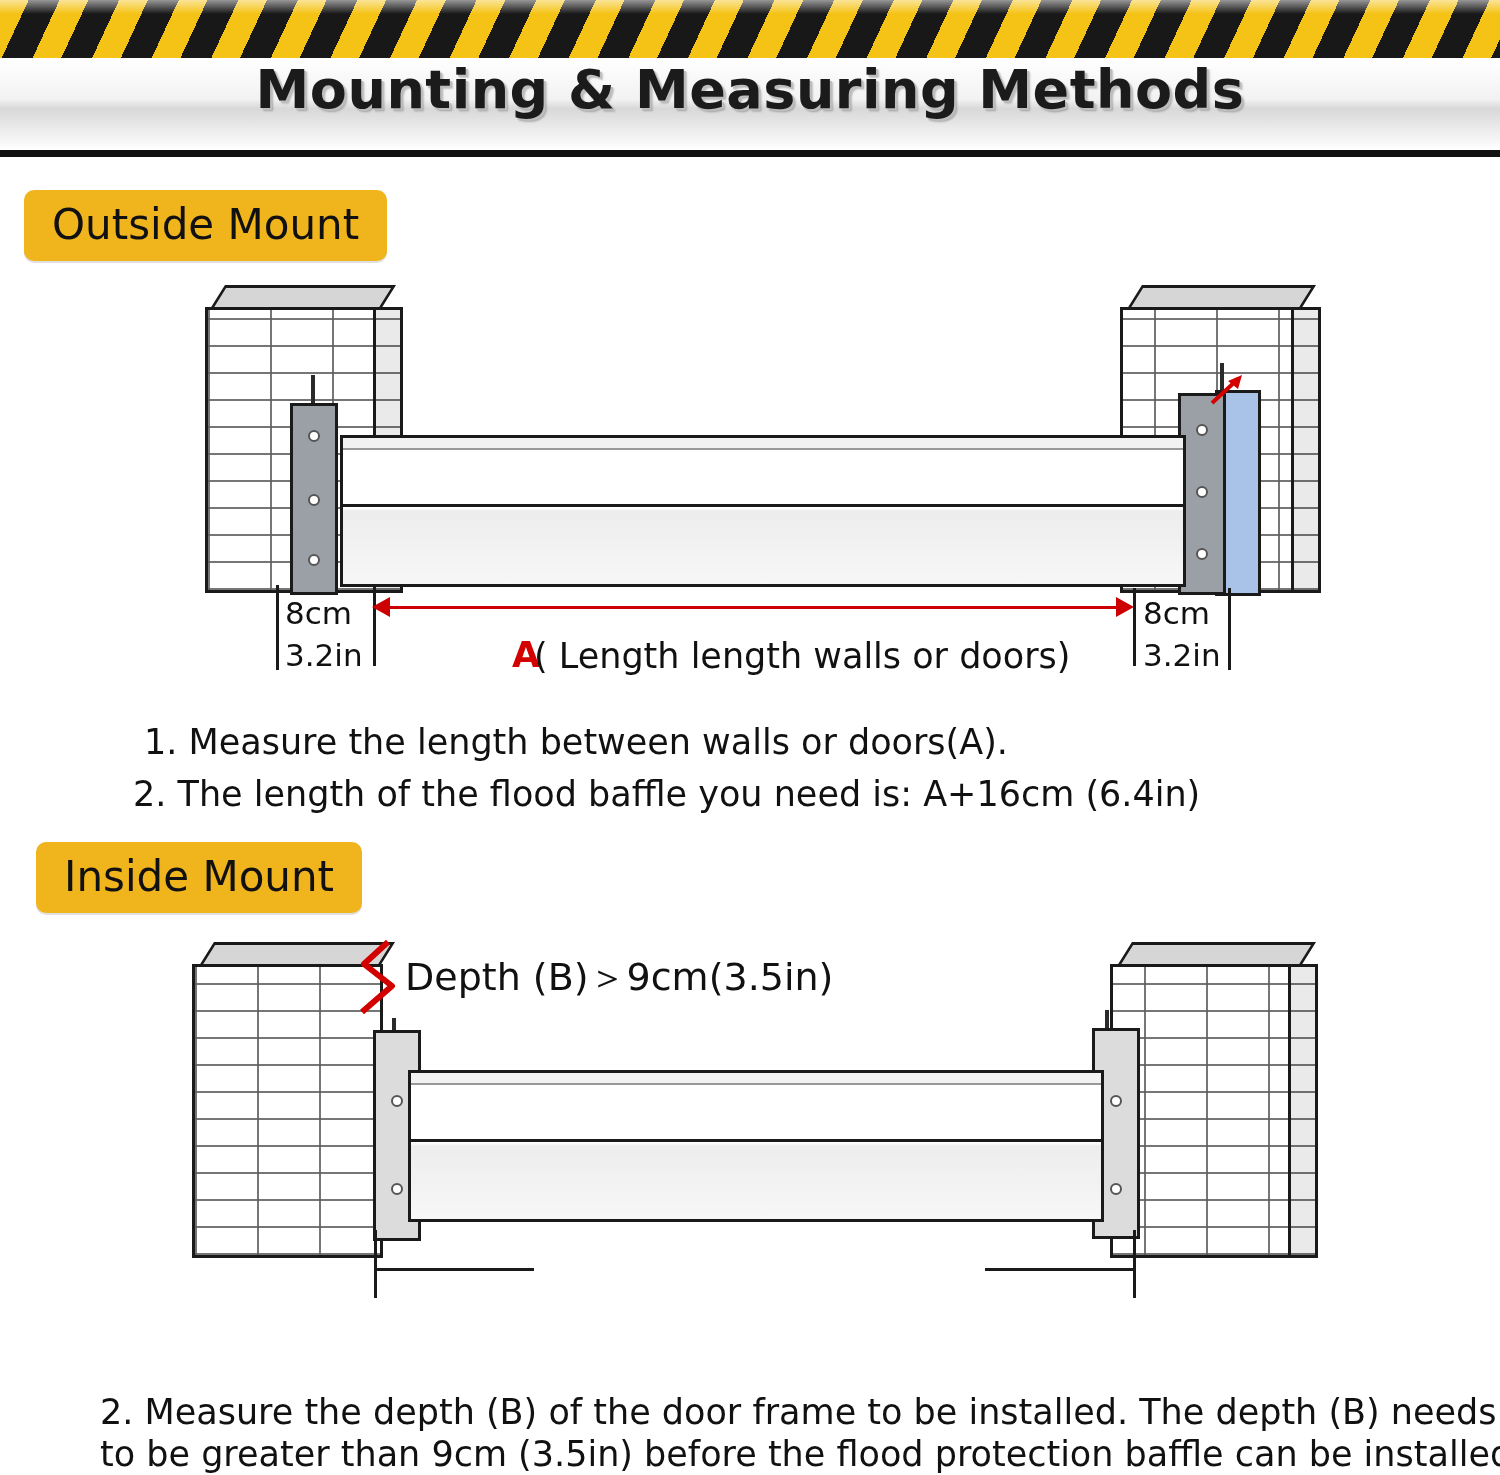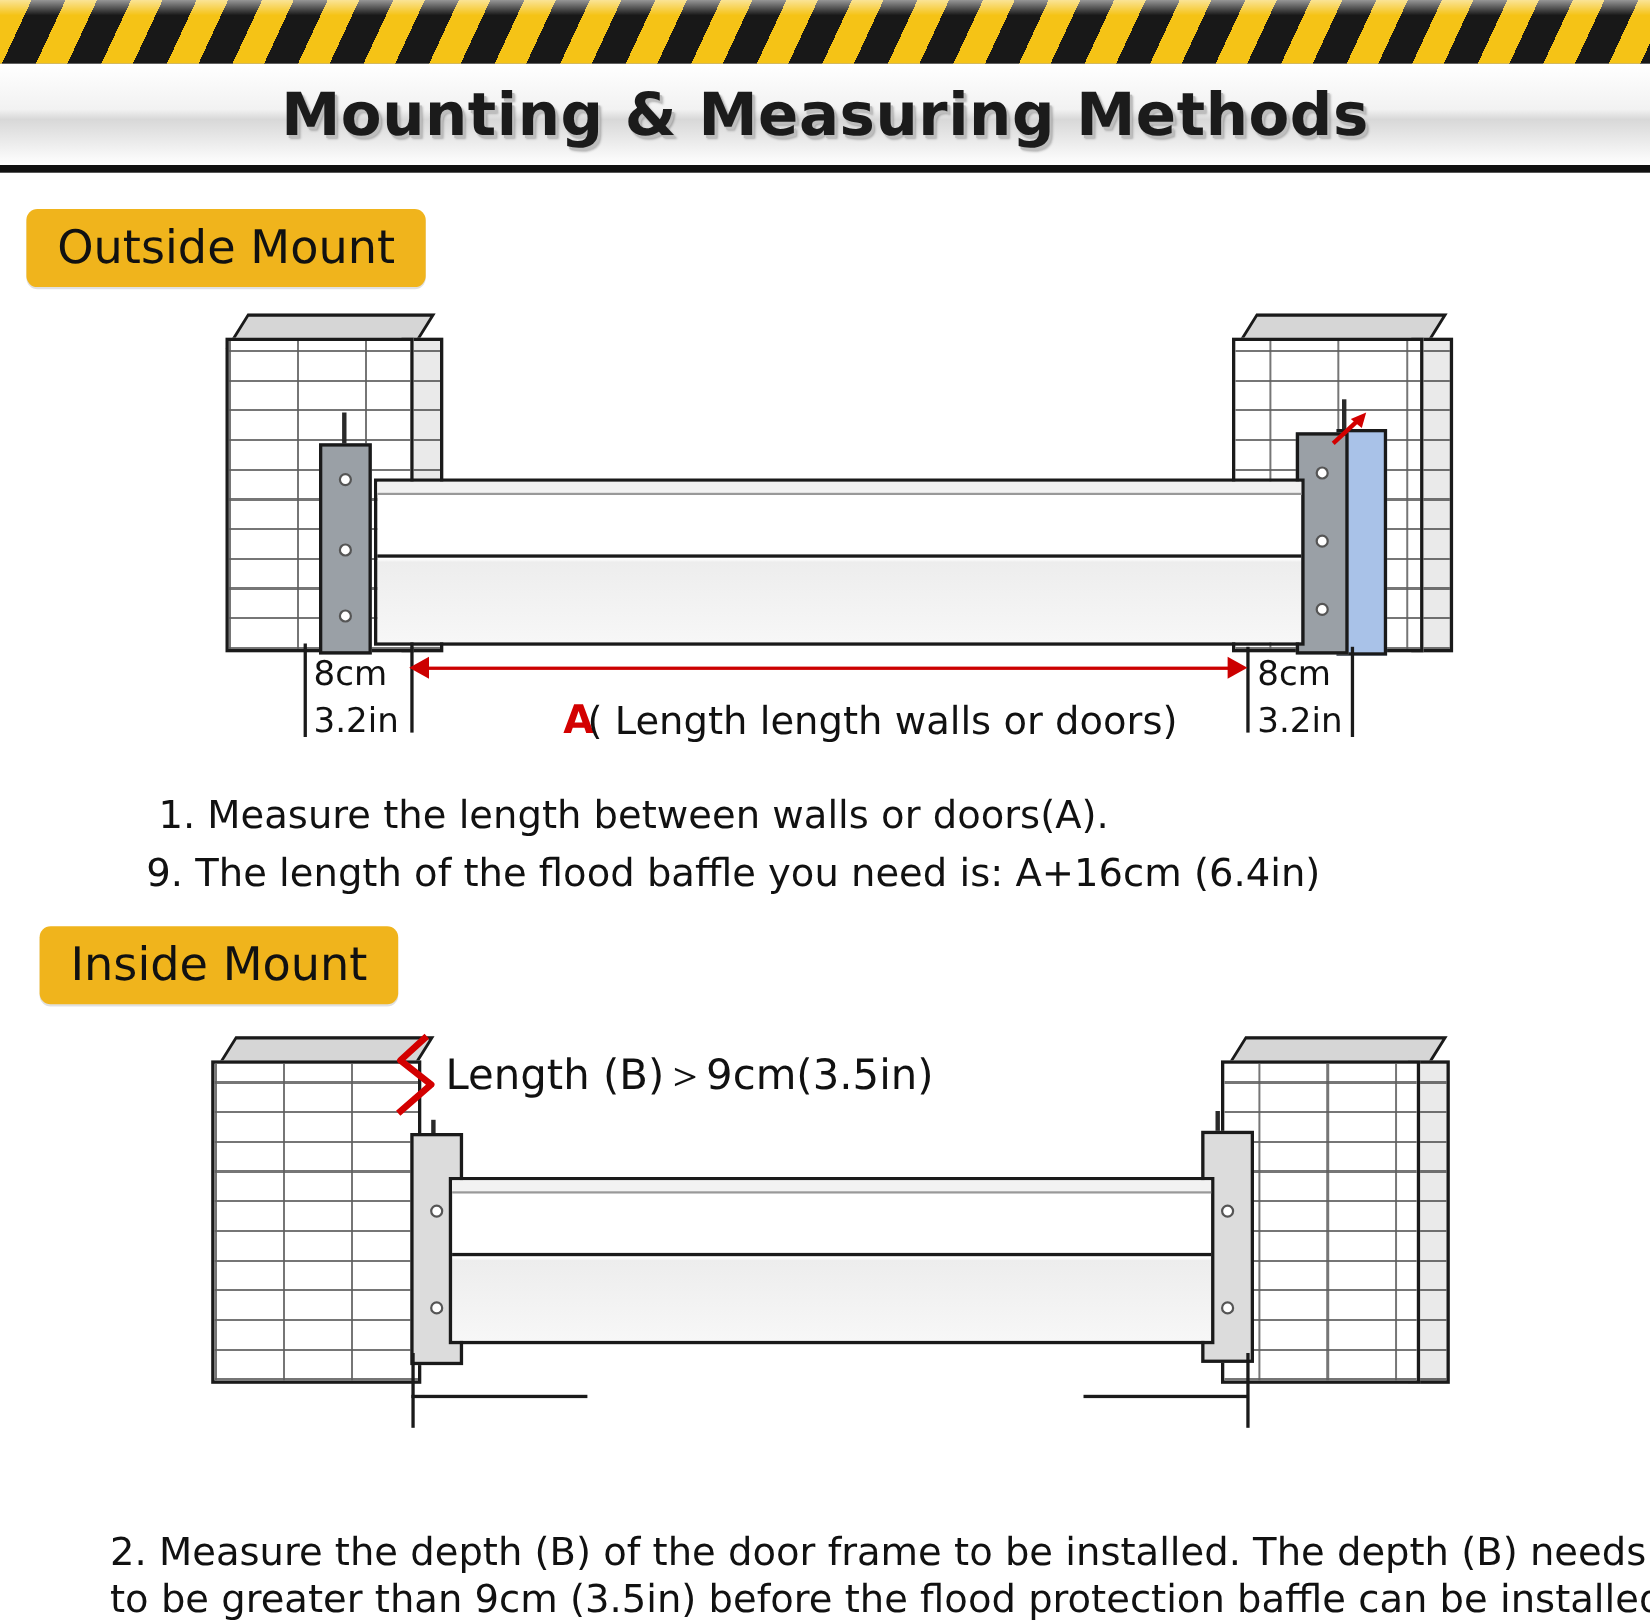--- a/index.html
+++ b/index.html
@@ -25,21 +25,21 @@
     border-bottom:3px solid #111;
   }
   .hazard-shine{
     position:absolute;left:0;top:0;width:1500px;height:14px;
     background:linear-gradient(180deg,rgba(255,255,255,.55),rgba(255,255,255,0));
   }
   .title-bar{
     position:absolute;left:0;top:58px;width:1500px;height:92px;
     background:linear-gradient(180deg,#ffffff 0%,#f2f2f2 45%,#d8d8d8 55%,#ffffff 100%);
     border-bottom:7px solid #111;
-    display:flex;align-items:center;justify-content:center;
+    display:flex;align-items:flex-start;justify-content:center;
   }
   .title-text{
     font-size:54px;font-weight:bold;letter-spacing:.5px;
     color:#1b1b1b;
     text-shadow:2px 2px 0 #bdbdbd, 3px 3px 2px rgba(0,0,0,.25);
     font-family:"DejaVu Sans", sans-serif;
   }
 
   
   .sect-label{
@@ -201,21 +201,21 @@
 
   <div class="txt" style="left:285px;top:595px;">8cm</div>
   <div class="txt" style="left:285px;top:637px;">3.2in</div>
   <div class="txt" style="left:1143px;top:595px;">8cm</div>
   <div class="txt" style="left:1143px;top:637px;">3.2in</div>
 
   <div class="txt big red-letter" style="left:512px;top:634px;font-size:36px;">A</div>
   <div class="txt big" style="left:534px;top:636px;">( Length length walls or doors)</div>
 
   <div class="txt big" style="left:144px;top:722px;">1. Measure the length between walls or doors(A).</div>
-  <div class="txt big" style="left:133px;top:774px;">9. The length of the flood baffle you need is: A+16cm (6.4in)</div>
+  <div class="txt big" style="left:133px;top:774px;">2. The length of the flood baffle you need is: A+16cm (6.4in)</div>
 
   <div class="sect-label" id="label-inside">Inside Mount</div>
 
   <div class="diagram" style="left:0;top:930px;width:1500px;height:360px;">
 
     <div class="pillar" style="left:192px;top:12px;width:205px;height:310px;">
       <div class="top" style="left:12px;top:0;width:175px;height:26px;transform:skewX(-32deg);"></div>
       <div class="face" style="left:0;top:22px;width:185px;height:288px;">
         <div class="brickwall"></div>
       </div>
@@ -251,18 +251,18 @@
     <svg class="zig" style="left:352px;top:8px;" width="62" height="90" viewBox="0 0 62 90">
       <path d="M36 4 L12 26 L40 48 L10 74" stroke="#d30000" stroke-width="6" fill="none" stroke-linejoin="round"></path>
     </svg>
 
     <div class="tick" style="left:374px;top:300px;height:68px;"></div>
     <div class="tick" style="left:1133px;top:300px;height:68px;"></div>
     <div class="blackline" style="left:374px;top:338px;width:160px;"></div>
     <div class="blackline" style="left:985px;top:338px;width:150px;"></div>
   </div>
 
-  <div class="txt" style="left:405px;top:952px;font-size:38px;">Length (B)＞9cm(3.5in)</div>
+  <div class="txt" style="left:405px;top:952px;font-size:38px;">Depth (B)＞9cm(3.5in)</div>
 
   <div class="txt big" style="left:100px;top:1392px;">2. Measure the depth (B) of the door frame to be installed. The depth (B) needs</div>
   <div class="txt big" style="left:100px;top:1434px;">to be greater than 9cm (3.5in) before the flood protection baffle can be installed.</div>
 
 </div>
 
 </body></html>

